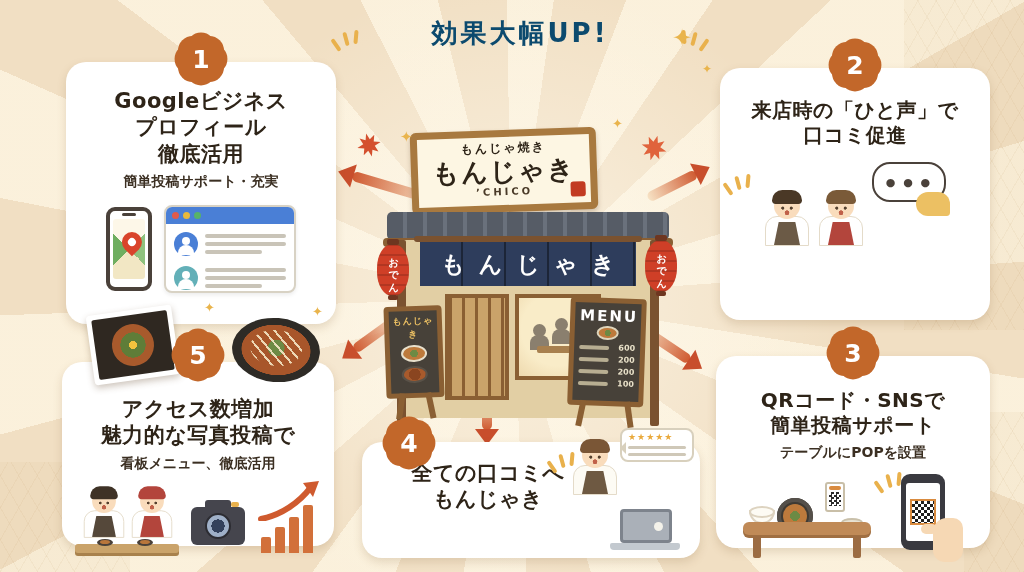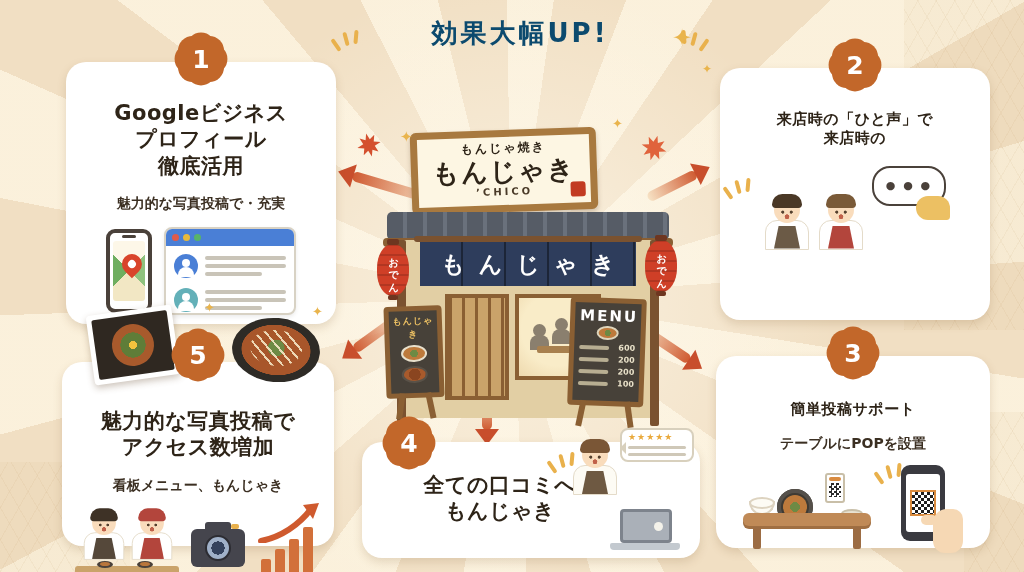--- a/index.html
+++ b/index.html
@@ -40,22 +40,22 @@
   .card3{left:716px;top:356px;width:274px;height:192px;padding-top:28px;}
   .card4{left:362px;top:442px;width:338px;height:116px;padding:14px 10px 0 22px;text-align:left;}
   .card5{left:62px;top:362px;width:272px;height:184px;padding-top:30px;}
   .badge{position:absolute;width:46px;height:46px;display:flex;align-items:center;justify-content:center;z-index:6;}
   .badge::before,.badge::after{content:'';position:absolute;inset:0;background:#c2672a;border-radius:32%;}
   .badge::after{transform:rotate(45deg);}
   .badge span{position:relative;z-index:1;color:#fff;font-size:25px;font-weight:900;}
   .badge.topc{left:50%;top:-26px;transform:translateX(-50%);}
   .badge.b4{left:24px;top:-22px;}
   .badge.b5{left:50%;top:-30px;transform:translateX(-50%);}
-  .ctitle{margin:16px;font-size:21px;font-weight:900;line-height:1.25;letter-spacing:.5px;}
-  .card2 .ctitle,.card3 .ctitle{font-size:15px;}
+  .ctitle{margin:4px;font-size:21px;font-weight:900;line-height:1.25;letter-spacing:.5px;}
+  .card2 .ctitle,.card3 .ctitle{font-size:20px;}
   .card4 .ctitle{font-size:21px;text-align:center;width:200px;}
   .csub{margin:6px 0 0;font-size:14px;font-weight:700;color:#3b2f22;}
   .card4 .csub{width:230px;text-align:center;margin-top:4px;}
   
   .illo1{display:flex;justify-content:center;align-items:center;gap:12px;margin-top:14px;}
   .phone{width:46px;height:84px;border:4px solid #4a413a;border-radius:9px;background:#fff;position:relative;padding:8px 3px;}
   .phone::before{content:'';position:absolute;top:2px;left:50%;transform:translateX(-50%);width:14px;height:3px;border-radius:2px;background:#4a413a;}
   .map{width:100%;height:100%;border-radius:3px;overflow:hidden;position:relative;
        background:conic-gradient(from 45deg,#8fc27e 0 25%,#f2e7c4 0 50%,#6fae60 0 75%,#fdf7e8 0 100%);}
   .pin{position:absolute;left:50%;top:-12px;transform:translateX(-50%);width:20px;height:20px;background:#d9442b;border-radius:50% 50% 50% 0;rotate:-45deg;}
@@ -304,21 +304,21 @@
 
   <section class="card card1">
     <div class="badge topc">
         <span>1</span>
       </div>
     <h2 class="ctitle">
       <span style="display:block">Googleビジネス</span>
       <span style="display:block">プロフィール</span>
       <span style="display:block">徹底活用</span>
     </h2>
-    <p class="csub">魅力的な写真投稿で・充実</p>
+    <p class="csub">簡単投稿サポート・充実</p>
     <div class="illo1">
       <div class="phone">
         <div class="map"></div>
         <div class="pin" style="top:14px;"></div>
       </div>
       <div class="browser">
         <div class="bbar">
           <i style="background:#e05b4b"></i>
           <i style="background:#e8b93c"></i>
           <i style="background:#58b368"></i>
@@ -342,21 +342,21 @@
       </div>
     </div>
   </section>
 
   <section class="card card2">
     <div class="badge topc">
         <span>2</span>
       </div>
     <h2 class="ctitle">
       <span style="display:block">来店時の「ひと声」で</span>
-      <span style="display:block">来店時の</span>
+      <span style="display:block">口コミ促進</span>
     </h2>
     <div class="illo2">
       <div class="ticks gold2">
           <i></i>
           <i></i>
           <i></i>
         </div>
       <div class="person" style="--hair:#4a3826;--apron:#6b5a46">
           <div class="p-head"></div>
           <div class="p-body">
@@ -373,20 +373,21 @@
           <span>● ● ●</span>
         </div>
     </div>
   </section>
 
   <section class="card card3">
     <div class="badge topc">
         <span>3</span>
       </div>
     <h2 class="ctitle">
+      <span style="display:block">QRコード・SNSで</span>
       <span style="display:block">簡単投稿サポート</span>
     </h2>
     <p class="csub">テーブルにPOPを設置</p>
     <div class="illo3">
       <div class="table3">
         <div class="plate"></div>
         <div class="rice"></div>
         <div class="sdish"></div>
         <div class="pop"></div>
         <div class="ttop"></div>
@@ -447,24 +448,24 @@
       </div>
     <div class="polaroid">
         <div class="ph">
           <div class="food-circle"></div>
         </div>
       </div>
     <div class="photo2"></div>
     <div class="sparkle" style="left:142px;top:-62px;font-size:13px;">✦</div>
     <div class="sparkle" style="left:250px;top:-58px;font-size:13px;">✦</div>
     <h2 class="ctitle">
+      <span style="display:block">アクセス数増加</span>
       <span style="display:block">魅力的な写真投稿で</span>
-      <span style="display:block">アクセス数増加</span>
     </h2>
-    <p class="csub">看板メニュー、もんじゃき</p>
+    <p class="csub">看板メニュー、徹底活用</p>
     <div class="illo5">
       <div class="cooks">
         <div class="person" style="left:6px;top:2px;--hair:#3e3226;--apron:#55483a">
             <div class="p-head"></div>
             <div class="p-body">
               <div class="p-apron"></div>
             </div>
           </div>
         <div class="person" style="left:54px;top:2px;--hair:#b3453c;--apron:#b3453c">
             <div class="p-head"></div>

